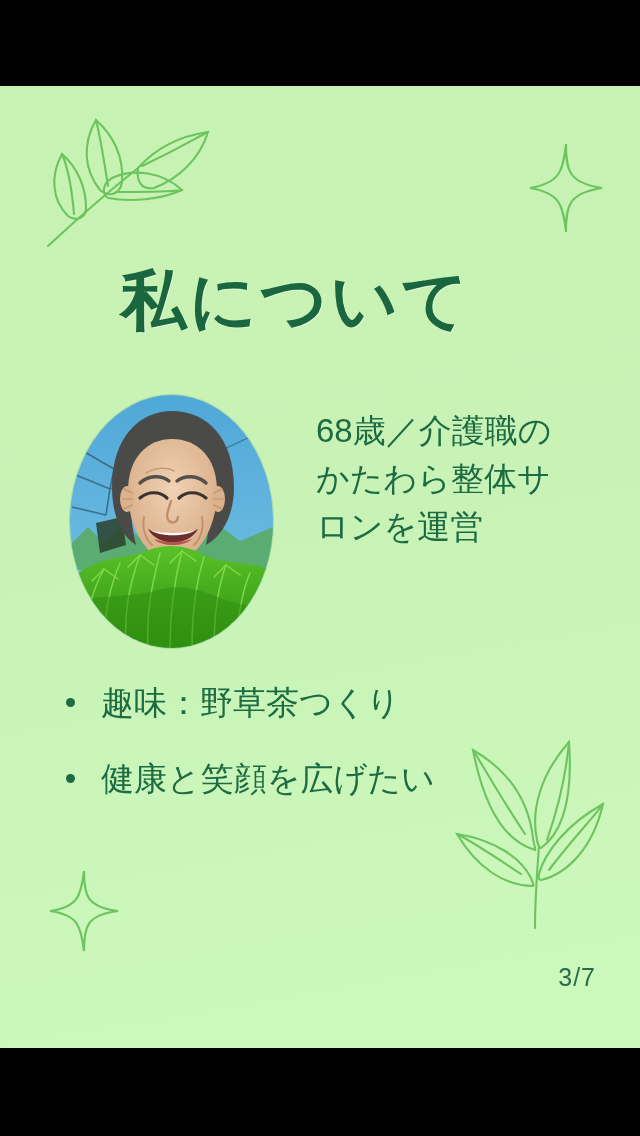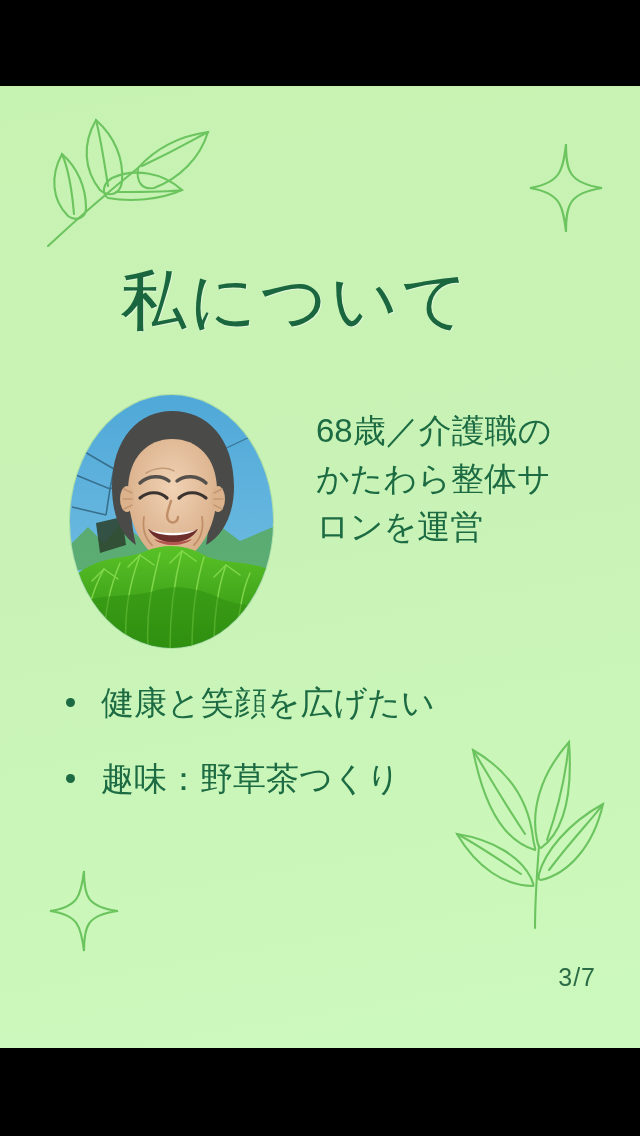--- a/index.html
+++ b/index.html
@@ -24,21 +24,21 @@
   .deco{ position:absolute; pointer-events:none; }
   .deco-branch-tl{ left:30px; top:18px; }
   .deco-sparkle-tr{ left:527px; top:55px; }
   .deco-leaves-br{ left:443px; top:642px; }
   .deco-sparkle-bl{ left:47px; top:782px; }
 
   
   .title{
     position:absolute; left:0; top:176px; width:592px;
     text-align:center; font-size:66px; line-height:76px;
-    font-weight:400; letter-spacing:3px; color:#19663f;
+    font-weight:700; letter-spacing:3px; color:#19663f;
     text-shadow:1px 1px 0 rgba(255,255,255,.45);
   }
 
   
   .profile-row{
     position:absolute; left:0; top:304px; width:508px; height:270px;
   }
   .avatar{
     position:absolute; left:70px; top:5px; width:203px; height:253px;
     border-radius:50%; overflow:hidden;
@@ -221,22 +221,22 @@
                  L203 253 L0 253Z" fill="#2f8f10" opacity=".55"></path>
       </svg>
     </div>
 
     <div class="lead">68歳／介護職のかたわら整体サロンを運営</div>
   </div>
 
   <div class="bullets">
     <div class="bullet-item">
       <span class="bullet-dot"></span>
-      <span class="bullet-text">健康と笑顔を広げたい</span>
+      <span class="bullet-text">趣味：野草茶つくり</span>
     </div>
     <div class="bullet-item">
       <span class="bullet-dot"></span>
-      <span class="bullet-text">趣味：野草茶つくり</span>
+      <span class="bullet-text">健康と笑顔を広げたい</span>
     </div>
   </div>
 
   <div class="page-counter">3/7</div>
 </div>
 
 </body></html>

